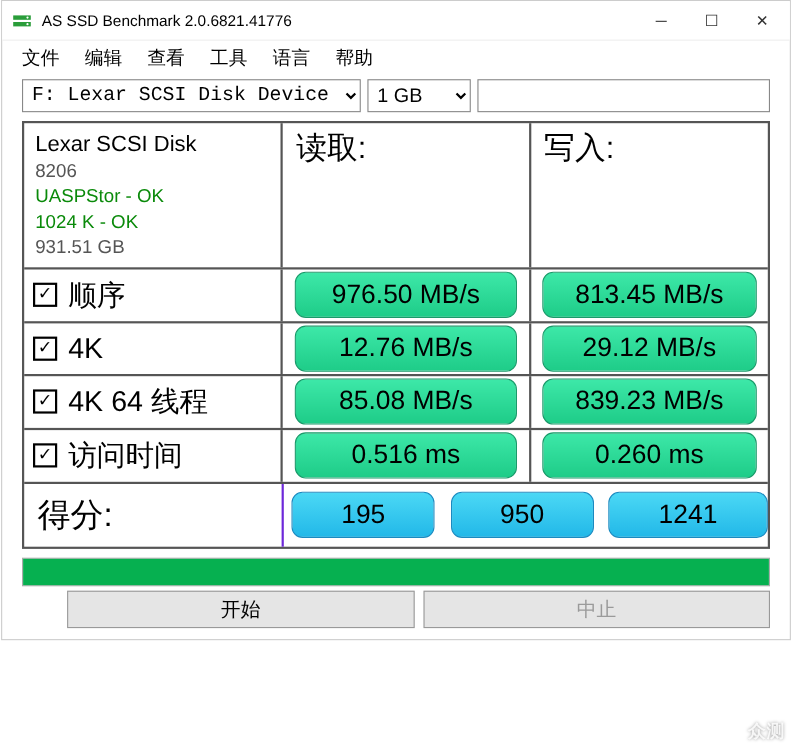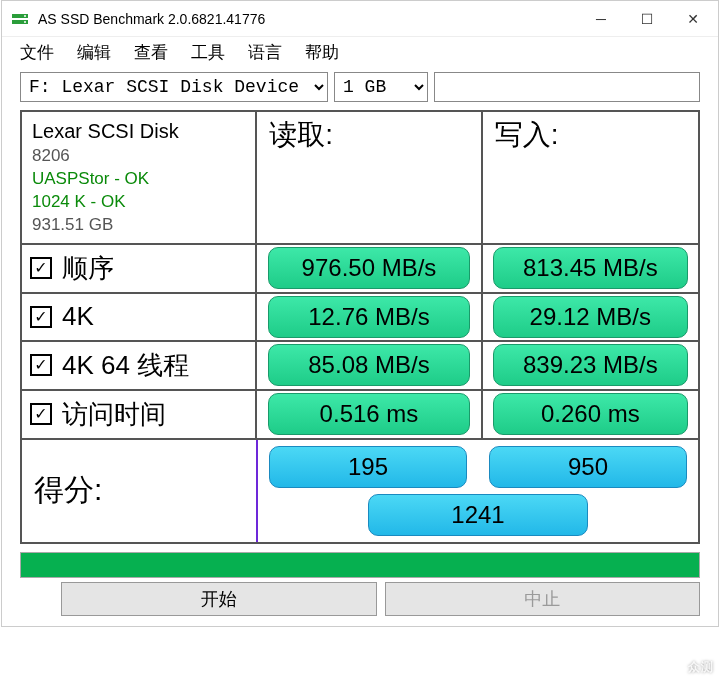--- a/index.html
+++ b/index.html
@@ -8,51 +8,51 @@
 .titlebar { display: flex; align-items: center; height: 36px; padding: 0 2px 0 8px; background: #fff; border-bottom: 1px solid #eee; }
 .titlebar-icon { width: 20px; height: 20px; margin-right: 8px; }
 .titlebar-icon svg { width: 20px; height: 20px; }
 .titlebar-title { flex: 1; font-size: 14px; color: #000; }
 .winbtn { width: 46px; height: 36px; display: flex; align-items: center; justify-content: center; font-family: Arial; font-size: 14px; color: #333; }
 .menubar { display: flex; padding: 4px 18px 6px 18px; gap: 23px; font-size: 17px; }
 .menubar span { color: #000; cursor: default; }
 .toolbar { display: flex; padding: 2px 18px 8px 18px; gap: 6px; align-items: center; }
 .select { background: #fff; border: 1px solid #888; font-size: 18px; height: 30px; font-family: "Courier New", monospace; }
 .select.drive { width: 308px; padding: 2px 4px; }
-.select.size { width: 94px; padding: 2px 4px; font-family: Liberation Mono, monospace; }
+.select.size { width: 94px; padding: 2px 4px; font-family: Liberation Sans, sans-serif; }
 .longfield { flex: 1; border: 1px solid #888; height: 30px; background: #fff; }
 .content { margin: 0 18px; border: 2px solid #555; }
 .row { display: flex; border-bottom: 2px solid #555; }
 .row:last-child { border-bottom: none; }
 .cell { border-right: 2px solid #555; padding: 2px 6px; display: flex; align-items: center; }
 .cell:last-child { border-right: none; }
 .c-label { width: 236px; }
 .c-read { width: 226px; justify-content: center; }
 .c-write { width: 216px; justify-content: center; }
 .info-cell { flex-direction: column; align-items: flex-start; padding: 6px 10px; font-size: 18px; line-height: 1.35; }
 .info-model { color: #000; font-size: 20px; }
 .info-sub { color: #555; font-size: 17px; }
 .info-ok { color: #0a8a0a; font-size: 17px; }
 .header-big { font-size: 28px; color: #000; padding: 4px 12px; justify-content: flex-start; align-items: flex-start; }
 .checkrow { font-size: 26px; padding: 6px 8px; }
 .chk { width: 22px; height: 22px; border: 2px solid #000; margin-right: 10px; display: inline-flex; align-items: center; justify-content: center; font-size: 16px; line-height: 1; }
 .pill { border-radius: 10px; width: 96%; height: 42px; display: flex; align-items: center; justify-content: center; font-size: 24px; border: 1px solid #1a9a6a; background: linear-gradient(#3de8a8, #1ecc88); color: #000; }
 .pill-blue { background: linear-gradient(#4bd8f5, #22b8e8); border: 1px solid #1a8ac0; }
 .score-label { width: 236px; border-right: 2px solid #6d28d9; font-size: 30px; padding: 8px 12px; }
-.score-cells { flex: 1; display: flex; flex-direction: column; padding: 6px 0; align-items: center; gap: 6px; border-radius: 19px; }
+.score-cells { flex: 1; display: flex; padding: 6px 0; align-items: center; gap: 6px; border-radius: 19px; }
 .score-cells-top { display: flex; width: 100%; }
 .score-cell { flex: 1; display: flex; justify-content: center; }
 .score-cell .pill { width: 90%; }
 .score-total { width: 220px; }
 .progress { margin: 8px 18px 4px 18px; height: 26px; background: #e8e8e8; border: 1px solid #aaa; position: relative; }
 .progress-bar { height: 100%; width: 100%; background: #06b050; }
 .btnrow { display: flex; margin: 4px 18px 10px 18px; gap: 8px; padding-left: 41px; }
 .btn { flex: 1; height: 34px; background: #e5e5e5; border: 1px solid #999; font-size: 18px; display: flex; align-items: center; justify-content: center; }
 .btn.disabled { color: #9a9a9a; }
-.watermark { position: absolute; right: 6px; bottom: 6px; font-size: 12px; color: rgba(255,255,255,0.85); font-weight: bold; text-shadow: 0 0 3px rgba(0,0,0,0.4); letter-spacing: 1px; }
+.watermark { position: absolute; right: 6px; bottom: 6px; font-size: 16px; color: rgba(255,255,255,0.85); font-weight: bold; text-shadow: 0 0 3px rgba(0,0,0,0.4); letter-spacing: 1px; }
 </style>
 </head>
 <body>
 
 <div class="window">
   <div class="titlebar">
     <span class="titlebar-icon">
       <svg viewBox="0 0 20 20">
           <rect x="2" y="5" width="16" height="4" fill="#2a9d3a"></rect>
           <rect x="2" y="11" width="16" height="4" fill="#2a9d3a"></rect>

